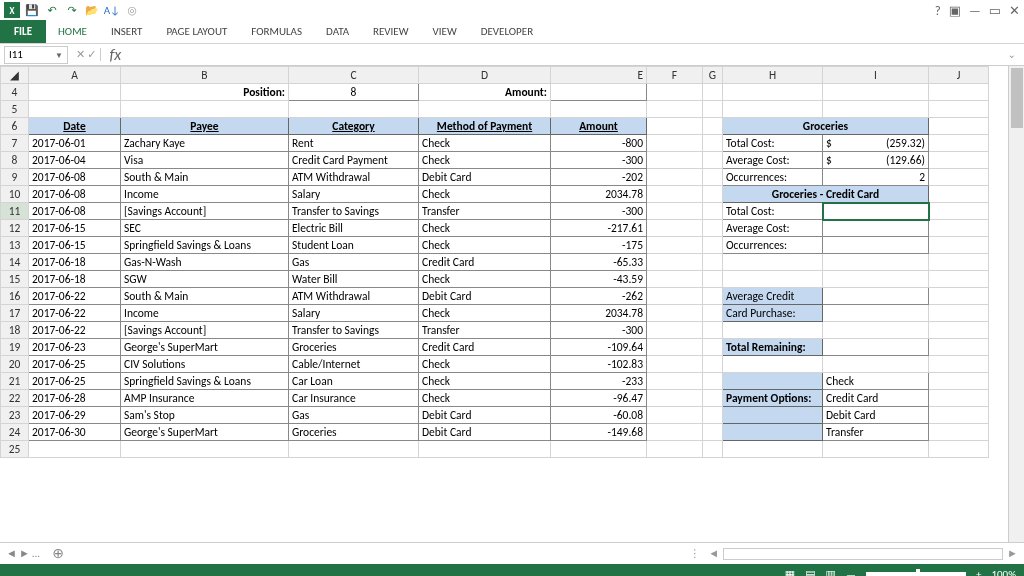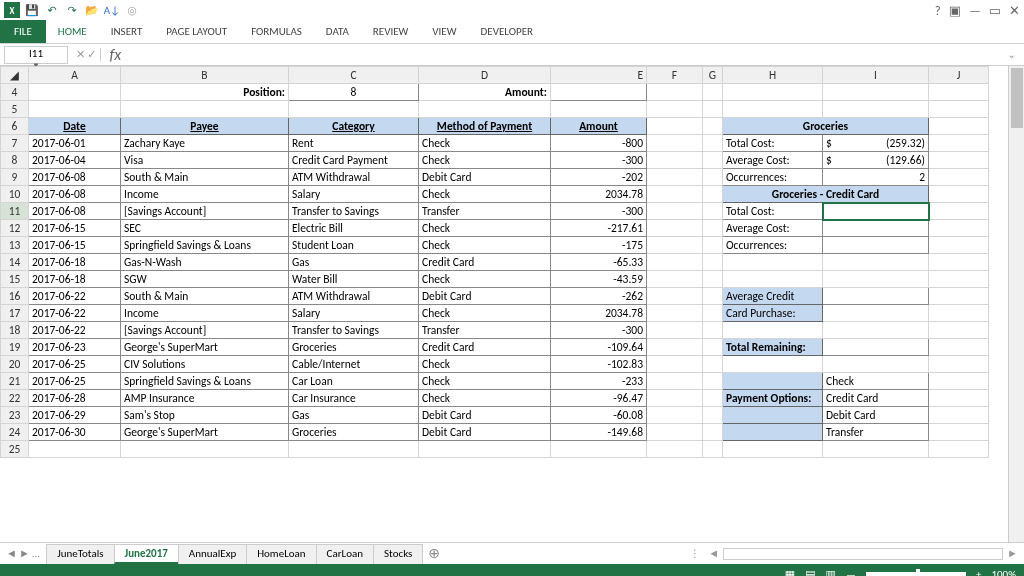--- a/index.html
+++ b/index.html
@@ -7,26 +7,26 @@
 
 
 .titlebar { height: 20px; background: #fff; display: flex; align-items: center; justify-content: space-between; padding: 0 4px; }
 .titlebar-left { display: flex; gap: 4px; align-items: center; }
 .qat-icon { width: 16px; height: 16px; display: flex; align-items: center; justify-content: center; color: #217346; font-size: 11px; }
 .titlebar-right { display: flex; gap: 8px; align-items: center; color: #666; font-size: 13px; }
 
 
 .ribbon { height: 24px; background: #fff; display: flex; align-items: center; border-bottom: 1px solid #d4d4d4; }
 .ribbon-tab { padding: 4px 12px; font-size: 11px; color: #444; cursor: pointer; }
-.ribbon-tab.file { background: #217346; color: #fff; font-weight: normal; padding: 5px 14px; }
+.ribbon-tab.file { background: #217346; color: #fff; font-weight: bold; padding: 5px 14px; }
 .ribbon-tab.active { color: #217346; }
 
 
 .formula-bar { height: 22px; display: flex; align-items: center; border-bottom: 1px solid #ccc; gap: 4px; padding: 0 4px; }
-.name-box { width: 64px; height: 18px; border: 1px solid #ccc; padding: 0 4px; font-size: 11px; display: flex; align-items: center; justify-content: space-between; flex-direction: column; }
+.name-box { width: 64px; height: 18px; border: 1px solid #ccc; padding: 0 4px; font-size: 11px; display: flex; align-items: center; justify-content: space-between; }
 .name-box-arrow { color: #666; font-size: 8px; }
 .fx-controls { display: flex; gap: 2px; color: #999; font-size: 11px; padding: 0 4px; border-right: 1px solid #ccc; }
 .fx-label { font-style: italic; font-size: 16px; color: #666; padding: 0 4px; }
 .formula-input { flex: 1; height: 18px; border: none; }
 .formula-expand { color: #999; font-size: 10px; padding: 0 4px; }
 
 
 .grid-area { height: 476px; overflow: auto; position: relative; }
 .grid { border-collapse: collapse; table-layout: fixed; }
 .grid td, .grid th { border: 1px solid #d4d4d4; height: 17px; padding: 0 3px; font-size: 11.5px; white-space: nowrap; overflow: hidden; }
@@ -473,28 +473,20 @@
       <div class="vscroll-thumb"></div>
     </div>
 </div>
 
 <div class="sheet-tabs">
   <div class="sheet-nav">
     <span>◄</span>
     <span>►</span>
     <span>...</span>
   </div>
-  <div id="sheet-tab-list" style="display:flex;">
-      <div class="sheet-tab">JuneTotals</div>
-      <div class="sheet-tab active">June2017</div>
-      <div class="sheet-tab">AnnualExp</div>
-      <div class="sheet-tab">HomeLoan</div>
-      <div class="sheet-tab">CarLoan</div>
-      <div class="sheet-tab">Stocks</div>
-    </div>
   <span class="sheet-add">⊕</span>
   <div class="sheet-scroll">
       <span style="color:#999;margin-right:8px">⋮</span>
       <span style="color:#999;margin-right:4px">◄</span>
       <div class="mini-sb"></div>
       <span style="color:#999;margin-left:4px">►</span>
     </div>
 </div>
 
 <div class="status-bar">

